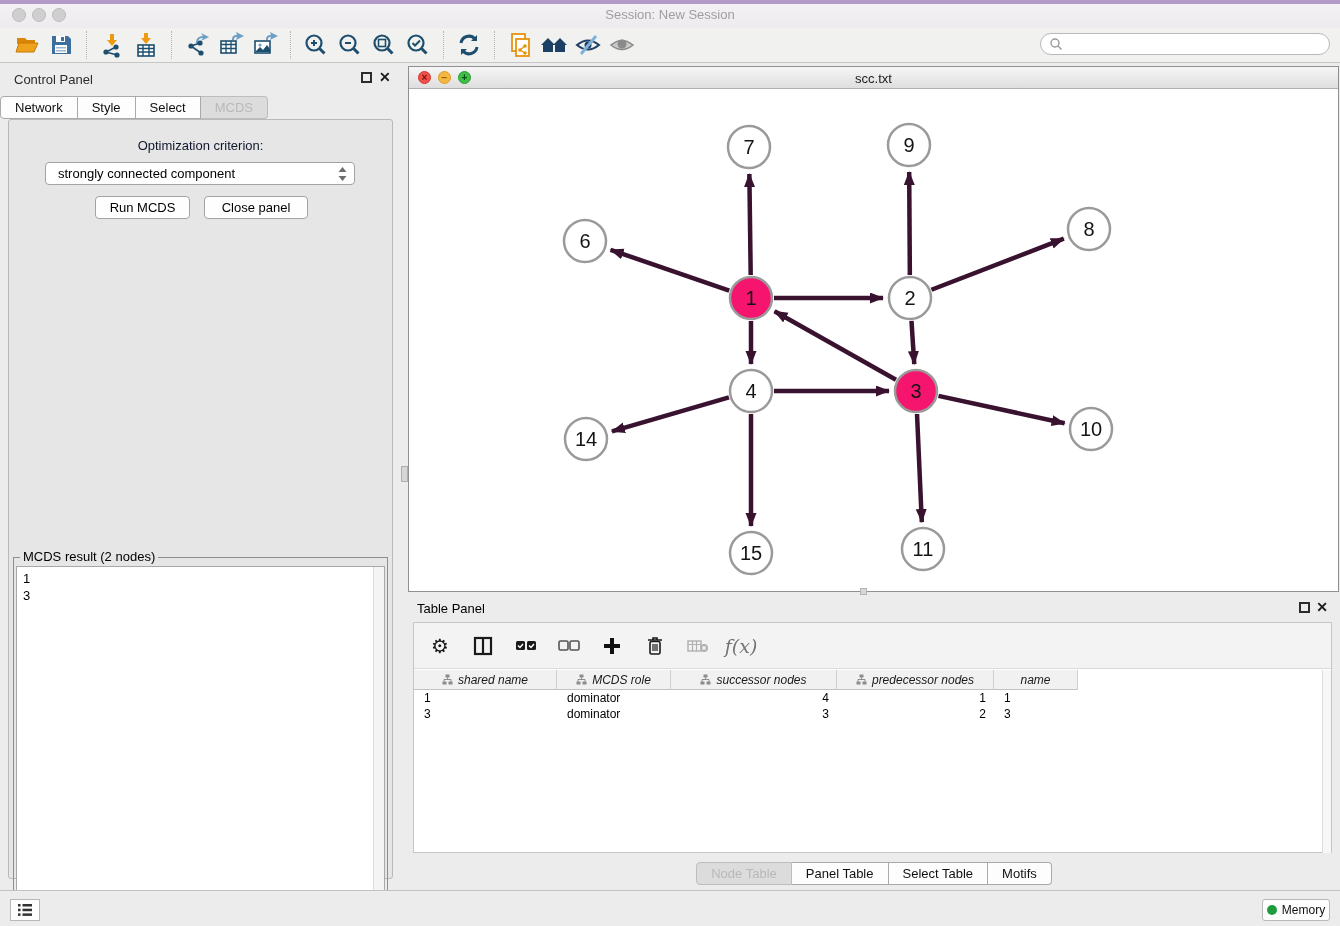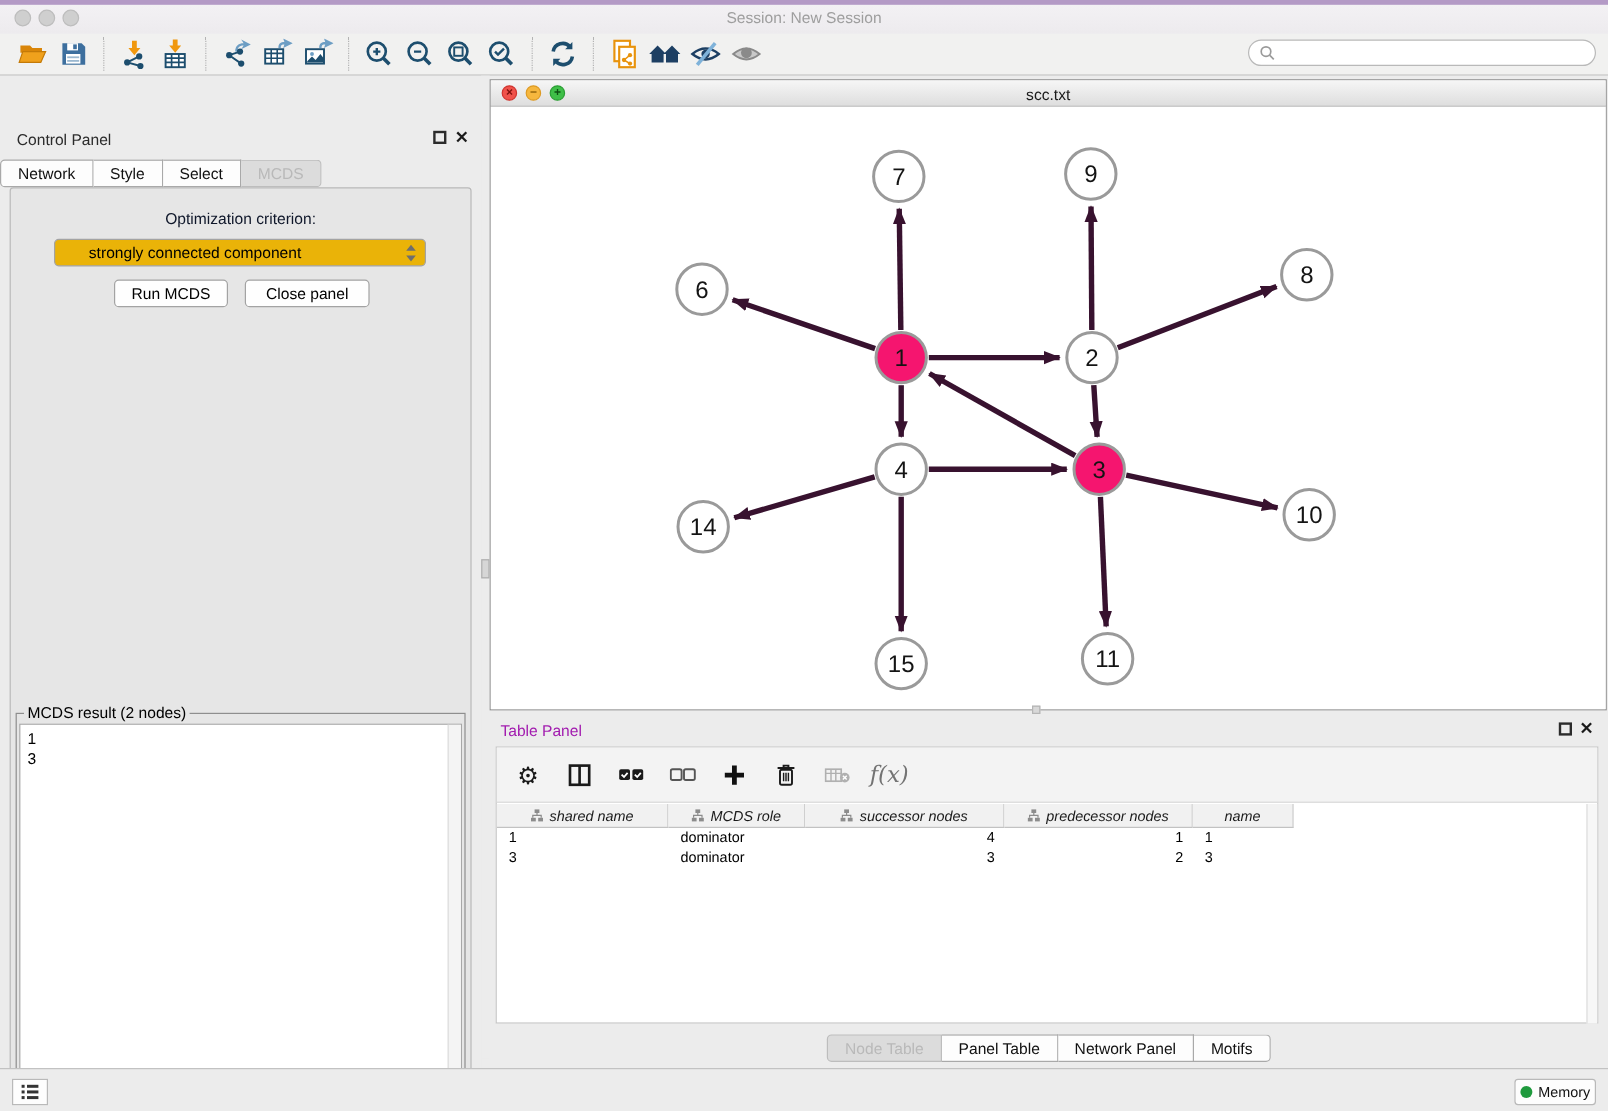--- a/index.html
+++ b/index.html
@@ -21,38 +21,38 @@
     display:flex; align-items:center; padding-left:10px; }
   .tbtn { width:34px; height:30px; display:flex; align-items:center; justify-content:center; }
   .tsep { width:1px; height:28px; border-left:1px dotted #b3b3b3; margin:0 8px; }
   #search-box { position:absolute; right:10px; top:33px; width:290px; height:22px;
     background:#fff; border:1px solid #b9b9b9; border-radius:11px;
     display:flex; align-items:center; padding-left:8px; }
   #search-box input { border:none; outline:none; background:transparent; flex:1;
     font-size:12px; font-family:"Liberation Sans",sans-serif; }
 
   
-  #control-panel { position:absolute; left:0; top:63px; width:401px; height:819px; background:#ececec;margin-top:37px; }
+  #control-panel { position:absolute; left:0; top:63px; width:401px; height:819px; background:#ececec; }
   #cp-header { position:absolute; left:0; top:0; width:100%; height:30px; }
   #cp-title { position:absolute; left:14px; top:9px; font-size:13px; color:#2b2b2b; }
   .panel-float { position:absolute; top:9px; width:11px; height:11px; border:2px solid #2b2b2b; }
   .panel-close { position:absolute; top:6px; font-size:14px; font-weight:bold; color:#1a1a1a; }
   #cp-tabs { position:absolute; left:0; top:33px; width:100%; display:flex; justify-content:flex-start; }
   #cp-tabs .tab, #bottom-tabs .tab { font-size:13px; padding:3px 14px; background:#fdfdfd;
     border:1px solid #a9a9a9; border-left:none; color:#111; }
   #cp-tabs .tab:first-child, #bottom-tabs .tab:first-child { border-left:1px solid #a9a9a9;
     border-radius:4px 0 0 4px; }
   #cp-tabs .tab:last-child, #bottom-tabs .tab:last-child { border-radius:0 4px 4px 0; }
   #cp-tabs .tab.sel, #bottom-tabs .tab.sel { background:#dcdcdc; color:#b9b9b9; border-color:#bdbdbd; }
   #cp-content { position:absolute; left:8px; top:56px; width:385px; height:760px;
     background:#e6e6e6; border:1px solid #b9b9b9; border-radius:3px; }
   #opt-label { position:absolute; left:0; top:18px; width:100%; text-align:center; font-size:13px; color:#0f172a; }
   #criterion-select { position:absolute; left:36px; top:42px; width:310px; height:23px;
-    background:#eab308; border:1px solid #a3a3a3; border-radius:4px;
-    display:flex; align-items:center; font-size:13px; padding-left:28px; color:#000; }
+    background:#ffffff; border:1px solid #a3a3a3; border-radius:4px;
+    display:flex; align-items:center; font-size:13px; padding-left:12px; color:#000; }
   #criterion-select svg { position:absolute; right:6px; }
   .cp-btn { position:absolute; top:76px; height:23px; background:#fefefe; border:1px solid #a3a3a3;
     border-radius:4px; font-size:13px; display:flex; align-items:center; justify-content:center; color:#000; }
   #run-btn { left:86px; width:95px; }
   #closep-btn { left:195px; width:104px; }
   #mcds-fieldset { position:absolute; left:4px; top:437px; width:375px; height:378px;
     border:1px solid #8e8e8e; }
   #mcds-legend { position:absolute; left:6px; top:-9px; background:#e6e6e6; padding:0 3px;
     font-size:13px; color:#000; }
   #mcds-textbox { position:absolute; left:2px; top:8px; width:369px; height:366px;
@@ -74,21 +74,21 @@
     background:linear-gradient(#f6f6f6,#dedede); border-bottom:1px solid #b0b0b0; }
   .nw-dot { position:absolute; top:4px; width:13px; height:13px; border-radius:50%;
     font-size:10px; font-weight:bold; text-align:center; line-height:12px; }
   #nw-title { position:absolute; left:0; top:4px; width:100%; text-align:center; font-size:13px; color:#1a1a1a; }
   #graph-area { position:absolute; left:0; top:22px; width:929px; height:502px; background:#fff; }
   #nw-grip { position:absolute; left:451px; bottom:-4px; width:7px; height:7px;
     background:#d8d8d8; border:1px solid #b5b5b5; }
 
   
   #table-panel { position:absolute; left:408px; top:595px; width:932px; height:289px; }
-  #tp-title { position:absolute; left:9px; top:6px; font-size:13px; color:#a21caf; }
+  #tp-title { position:absolute; left:9px; top:6px; font-size:13px; color:#000000; }
   #tp-container { position:absolute; left:5px; top:27px; width:919px; height:231px;
     background:#fff; border:1px solid #c6c6c6; }
   #tp-toolbar { position:absolute; left:0; top:0; width:100%; height:46px; background:#f3f3f3;
     border-bottom:1px solid #d9d9d9; display:flex; align-items:center; padding-left:12px; gap:15px; }
   .tpbtn { width:28px; height:28px; display:flex; align-items:center; justify-content:center; }
   #fx-label { font-size:19px; font-family:"DejaVu Serif", serif; font-style:italic; color:#737373; }
   #gear-glyph { font-size:20px; color:#1a1a1a; font-family:"DejaVu Sans",sans-serif; }
   #table-header { position:absolute; left:0; top:47px; display:flex; height:20px;font-style:italic; }
   .hcell { background:#f1f1f1; border-right:1px solid #cfcfcf; border-bottom:1px solid #c2c2c2;
     font-size:12px; color:#1a1a1a; display:flex; align-items:center; justify-content:center; gap:5px; }
@@ -464,21 +464,21 @@
           <div class="tcell c2">3</div>
           <div class="tcell c3">2</div>
           <div class="tcell c4">3</div>
         </div>
       </div>
     <div id="tp-scroll"></div>
   </div>
   <div id="bottom-tabs">
       <div class="tab sel">Node Table</div>
       <div class="tab">Panel Table</div>
-      <div class="tab">Network Panel</div>
+      <div class="tab">Select Table</div>
       <div class="tab">Motifs</div>
     </div>
 </div>
 
 <div id="status-bar">
   <div id="list-btn">
     <svg width="16" height="14" viewBox="0 0 16 14">
         <rect x="1" y="1" width="2.5" height="2.5" fill="#333"></rect>
         <rect x="1" y="5.7" width="2.5" height="2.5" fill="#333"></rect>
         <rect x="1" y="10.4" width="2.5" height="2.5" fill="#333"></rect>

